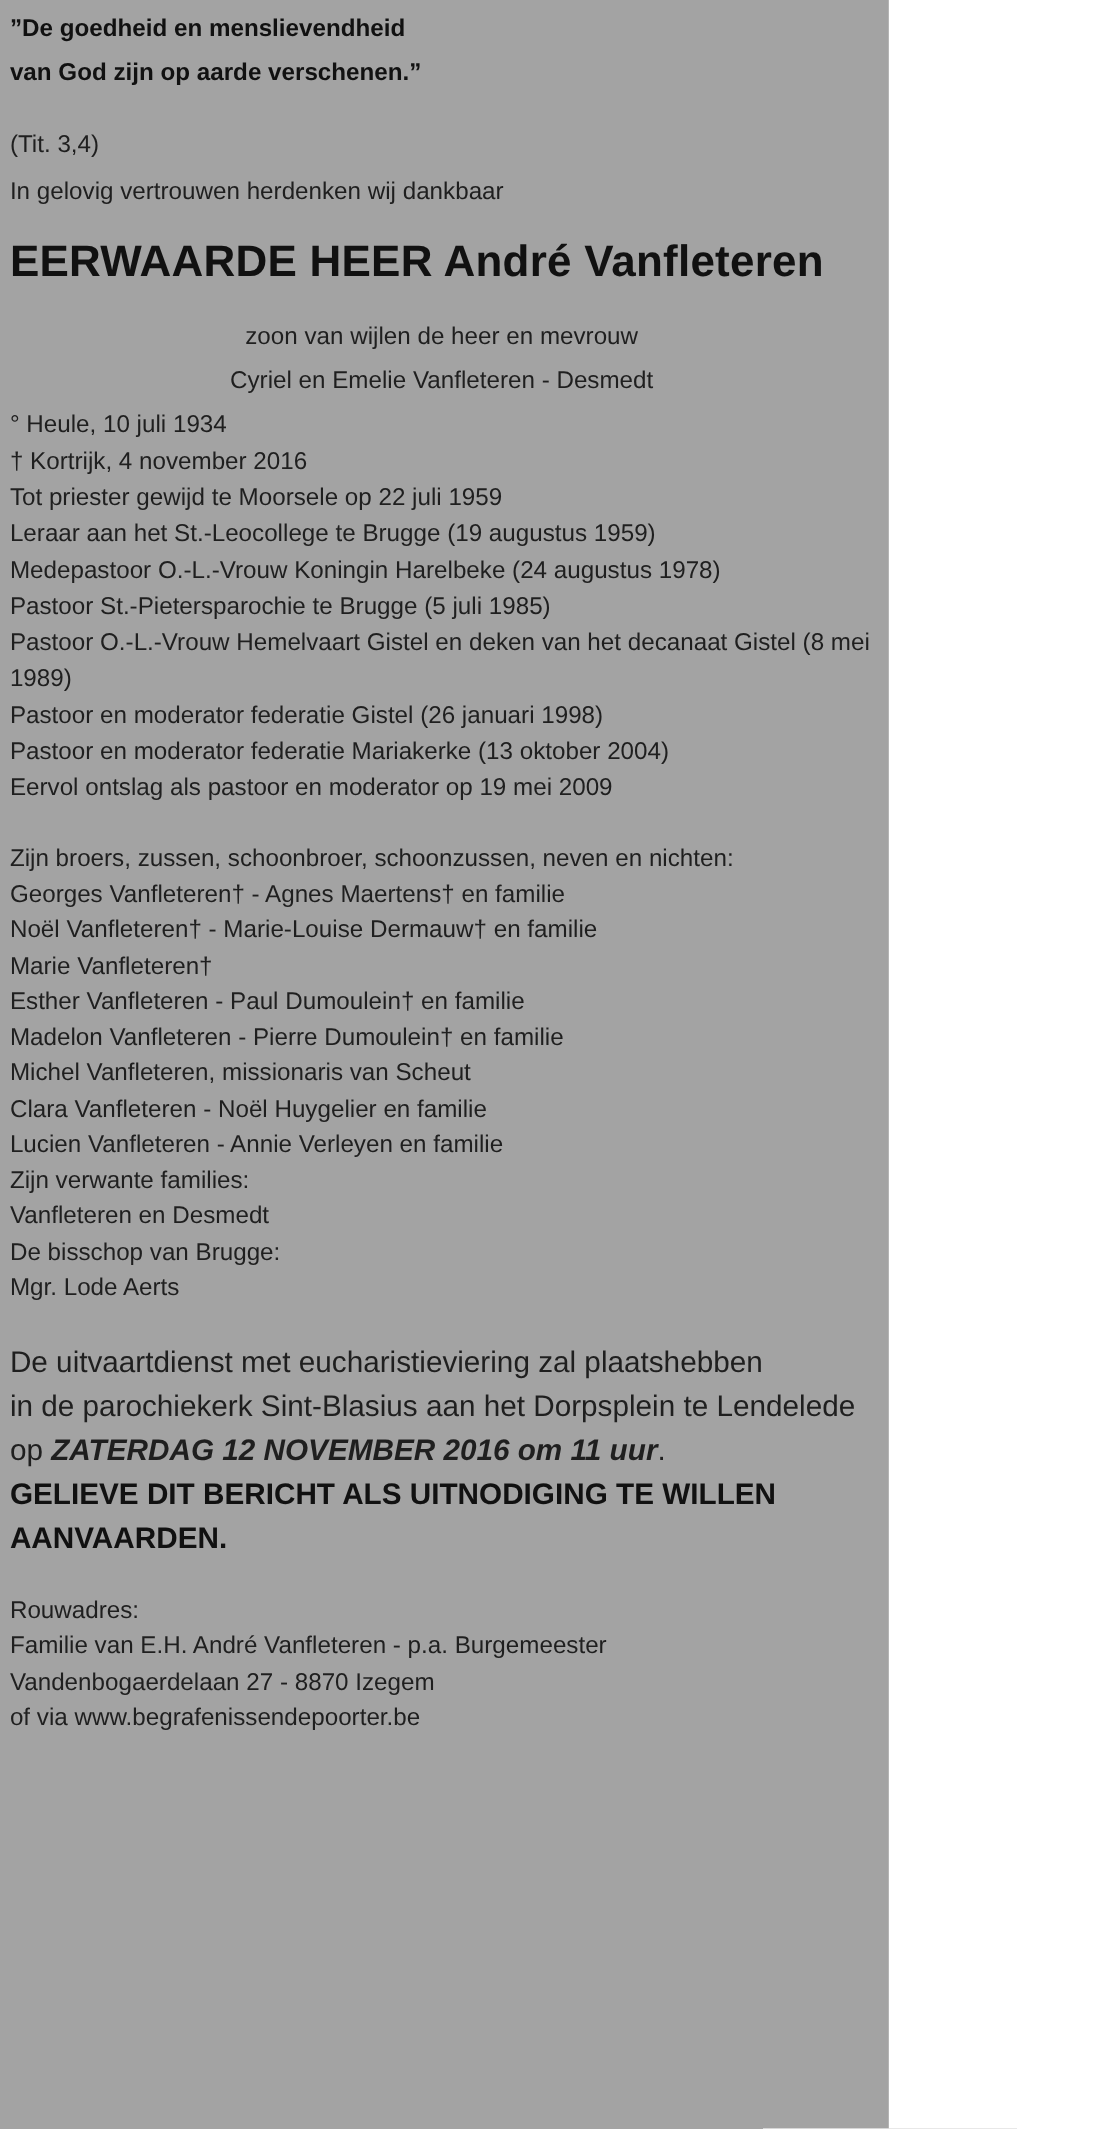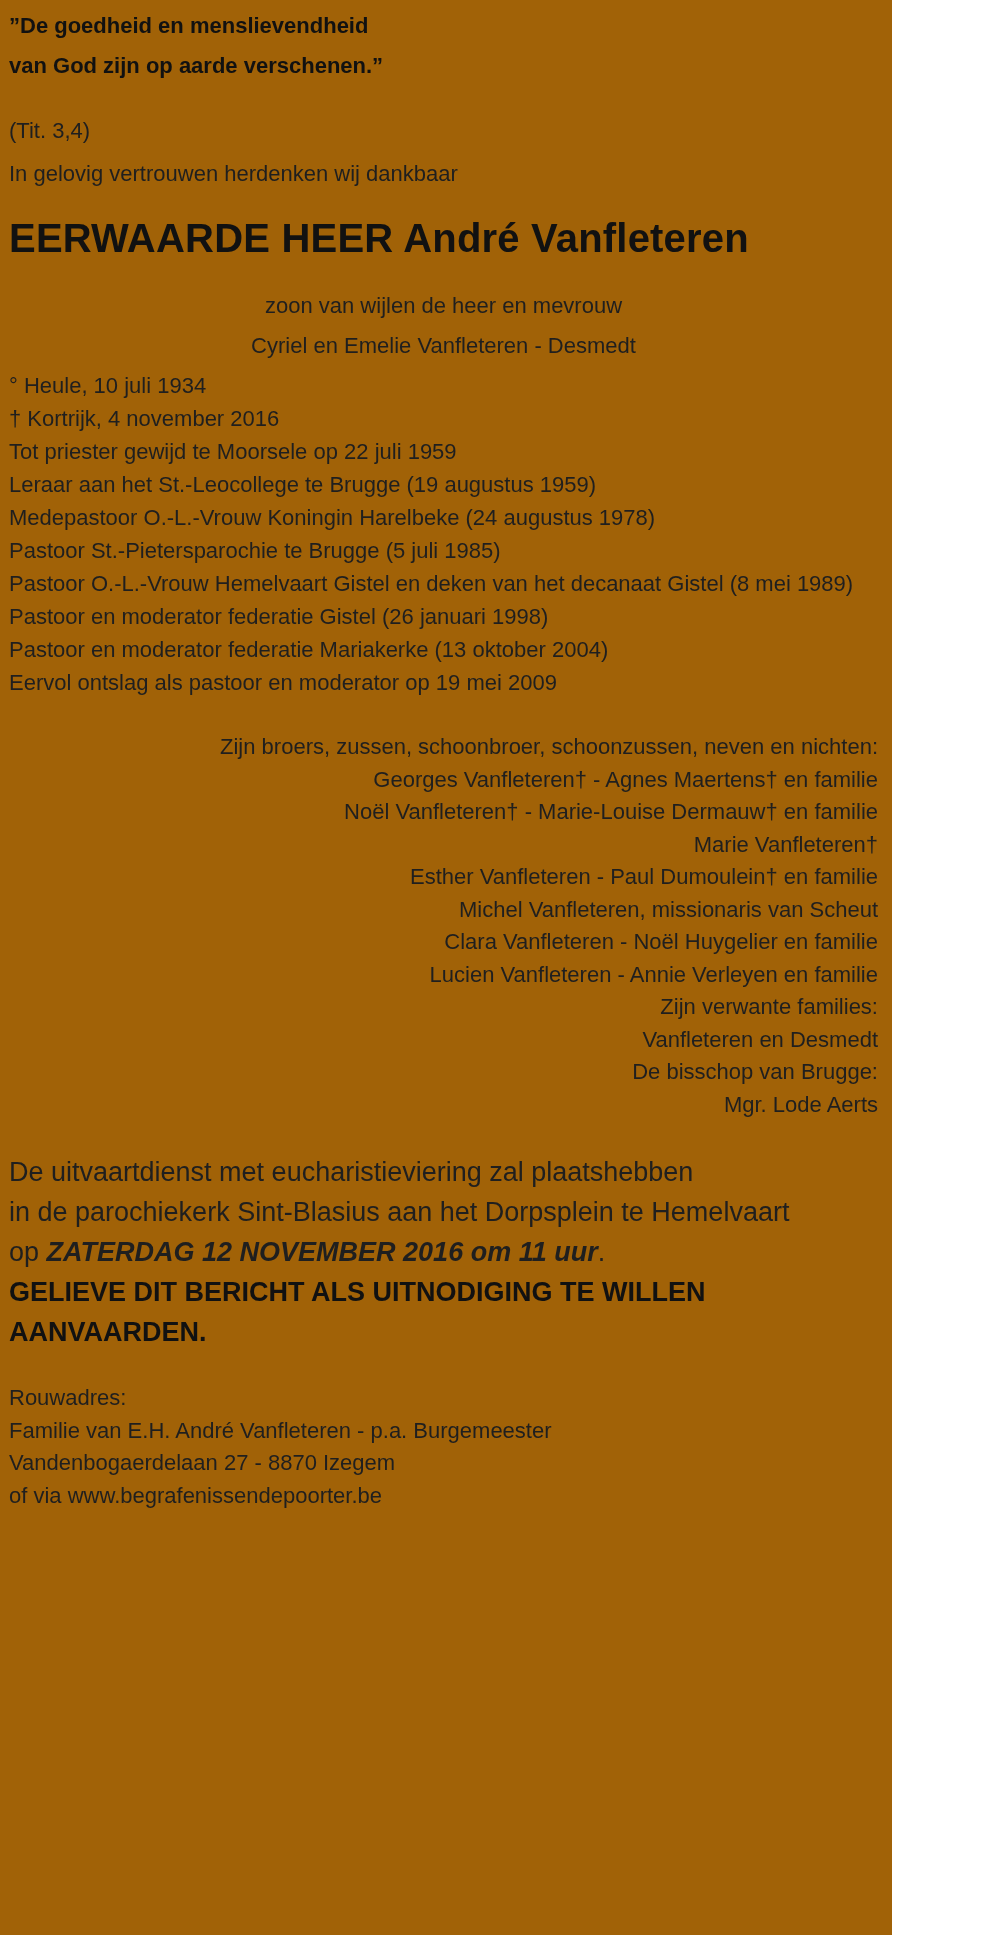--- a/index.html
+++ b/index.html
@@ -2,23 +2,23 @@
 <html><head>
 <meta charset="utf-8">
 <style>
   * { box-sizing: border-box; }
   html, body {
     margin: 0;
     padding: 0;
     background: #ffffff;
   }
   .page {
-    width: 892px;
+    width: 808px;
     min-height: 1935px;
-    background: #a16207;
+    background: #a3a3a3;
     color: #1f1f1f;
     font-family: "Liberation Sans", sans-serif;
     padding: 6px 14px 40px 9px;
   }
   p { margin: 0; }
 
   .quote p {
     font-size: 22px;
     font-weight: 700;
     line-height: 40px;
@@ -48,21 +48,20 @@
   .bio p.spaced {
     margin-bottom: 7px;
     text-align: center;
   }
   .family {
     margin-top: 32px;
   }
   .family p {
     font-size: 22px;
     line-height: 32.5px;
-    text-align: right;
   }
   .funeral {
     margin-top: 31px;
   }
   .funeral p {
     font-size: 27px;
     line-height: 40px;
   }
   .funeral .bold-seg {
     font-weight: 700;
@@ -110,32 +109,33 @@
     <p>Pastoor en moderator federatie Mariakerke (13 oktober 2004)</p>
     <p>Eervol ontslag als pastoor en moderator op 19 mei 2009</p>
   </div>
 
   <div class="family">
     <p>Zijn broers, zussen, schoonbroer, schoonzussen, neven en nichten:</p>
     <p>Georges Vanfleteren† - Agnes Maertens† en familie</p>
     <p>Noël Vanfleteren† - Marie-Louise Dermauw† en familie</p>
     <p>Marie Vanfleteren†</p>
     <p>Esther Vanfleteren - Paul Dumoulein† en familie</p>
+    <p>Madelon Vanfleteren - Pierre Dumoulein† en familie</p>
     <p>Michel Vanfleteren, missionaris van Scheut</p>
     <p>Clara Vanfleteren - Noël Huygelier en familie</p>
     <p>Lucien Vanfleteren - Annie Verleyen en familie</p>
     <p>Zijn verwante families:</p>
     <p>Vanfleteren en Desmedt</p>
     <p>De bisschop van Brugge:</p>
     <p>Mgr. Lode Aerts</p>
   </div>
 
   <div class="funeral">
     <p>De uitvaartdienst met eucharistieviering zal plaatshebben</p>
-    <p>in de parochiekerk Sint-Blasius aan het Dorpsplein te Hemelvaart</p>
+    <p>in de parochiekerk Sint-Blasius aan het Dorpsplein te Lendelede</p>
     <p><span>op </span><span class="bold-seg">ZATERDAG 12 NOVEMBER 2016 om 11 uur</span><span>.</span></p>
     <p class="invitation">GELIEVE DIT BERICHT ALS UITNODIGING TE WILLEN AANVAARDEN.</p>
   </div>
 
   <div class="contact">
     <p>Rouwadres:</p>
     <p>Familie van E.H. André Vanfleteren - p.a. Burgemeester</p>
     <p>Vandenbogaerdelaan 27 - 8870 Izegem</p>
     <p>of via www.begrafenissendepoorter.be</p>
   </div>

